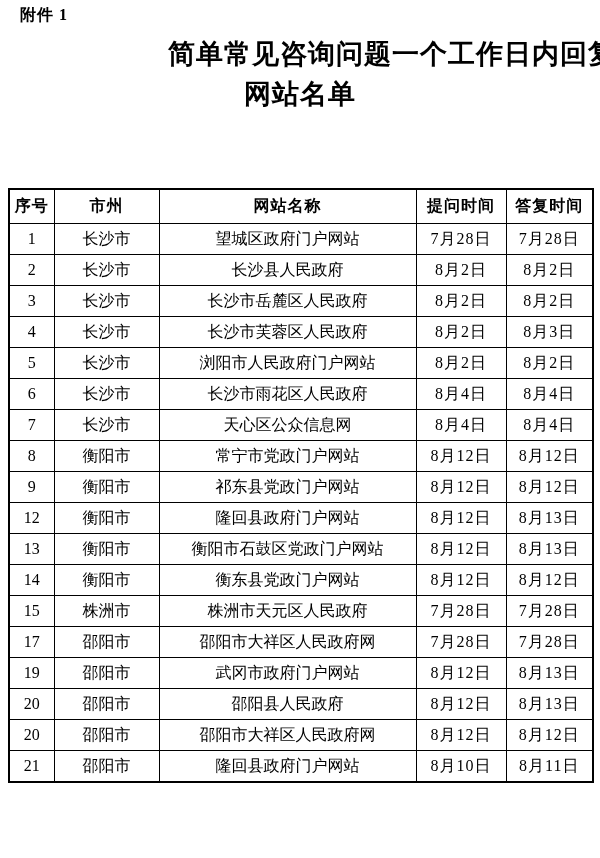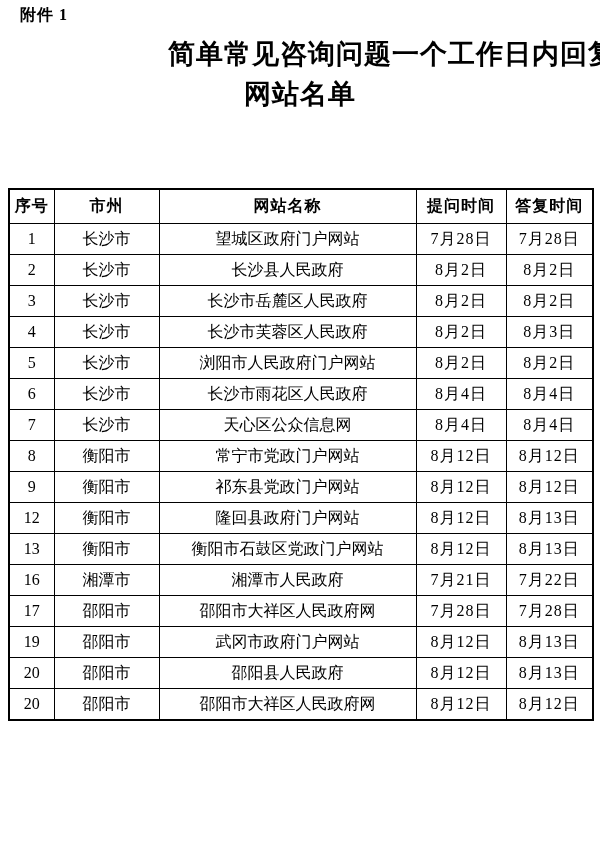--- a/index.html
+++ b/index.html
@@ -179,25 +179,32 @@
           <td class="c4">8月13日</td>
         </tr>
         <tr>
           <td class="c0">13</td>
           <td class="c1">衡阳市</td>
           <td class="c2">衡阳市石鼓区党政门户网站</td>
           <td class="c3">8月12日</td>
           <td class="c4">8月13日</td>
         </tr>
         <tr>
-          <td class="c0">16</td>
-          <td class="c1">湘潭市</td>
-          <td class="c2">湘潭市人民政府</td>
-          <td class="c3">7月21日</td>
-          <td class="c4">7月22日</td>
+          <td class="c0">14</td>
+          <td class="c1">衡阳市</td>
+          <td class="c2">衡东县党政门户网站</td>
+          <td class="c3">8月12日</td>
+          <td class="c4">8月12日</td>
+        </tr>
+        <tr>
+          <td class="c0">15</td>
+          <td class="c1">株洲市</td>
+          <td class="c2">株洲市天元区人民政府</td>
+          <td class="c3">7月28日</td>
+          <td class="c4">7月28日</td>
         </tr>
         <tr>
           <td class="c0">17</td>
           <td class="c1">邵阳市</td>
           <td class="c2">邵阳市大祥区人民政府网</td>
           <td class="c3">7月28日</td>
           <td class="c4">7月28日</td>
         </tr>
         <tr>
           <td class="c0">19</td>
@@ -213,16 +220,23 @@
           <td class="c3">8月12日</td>
           <td class="c4">8月13日</td>
         </tr>
         <tr>
           <td class="c0">20</td>
           <td class="c1">邵阳市</td>
           <td class="c2">邵阳市大祥区人民政府网</td>
           <td class="c3">8月12日</td>
           <td class="c4">8月12日</td>
         </tr>
+        <tr>
+          <td class="c0">21</td>
+          <td class="c1">邵阳市</td>
+          <td class="c2">隆回县政府门户网站</td>
+          <td class="c3">8月10日</td>
+          <td class="c4">8月11日</td>
+        </tr>
       </tbody>
   </table>
 
 </div>
 
 </body></html>

